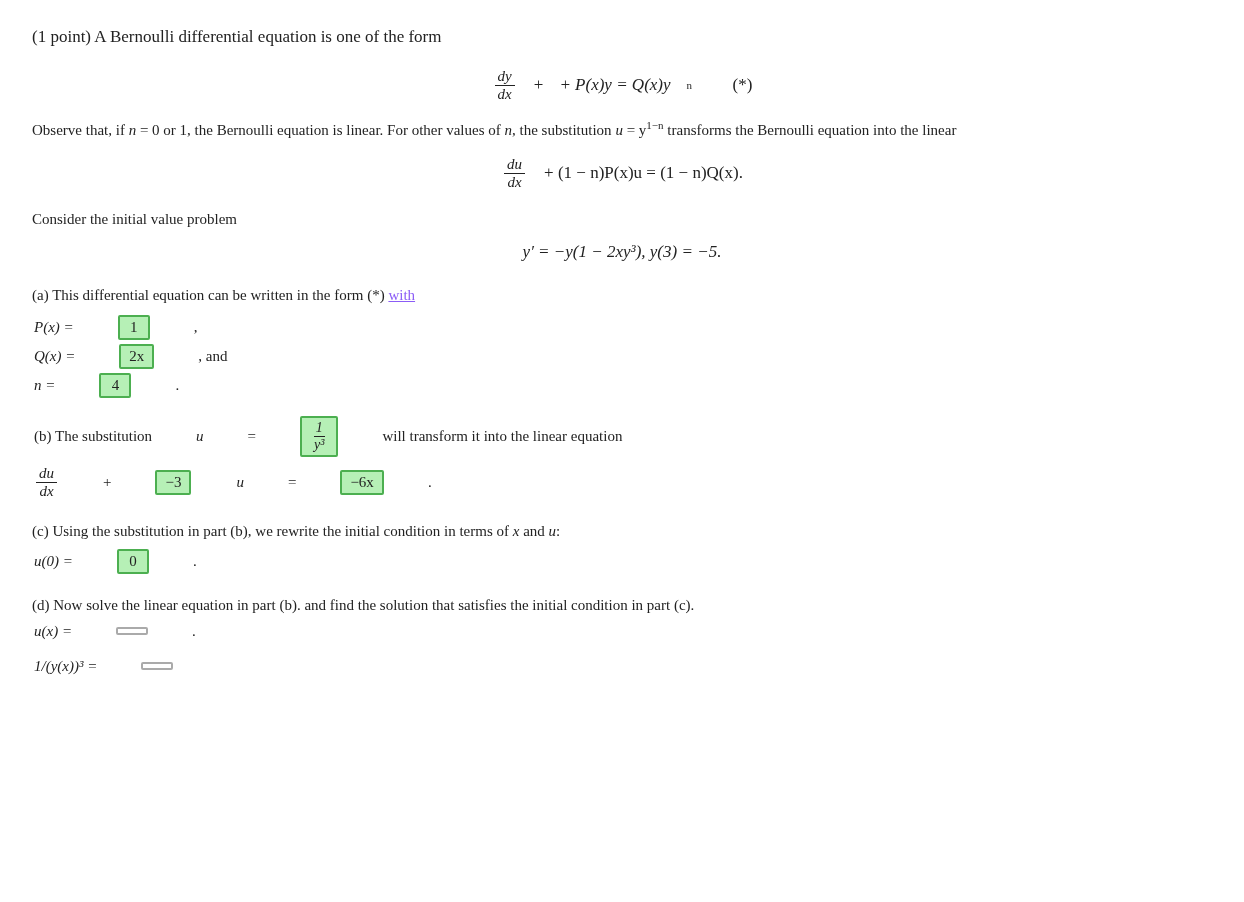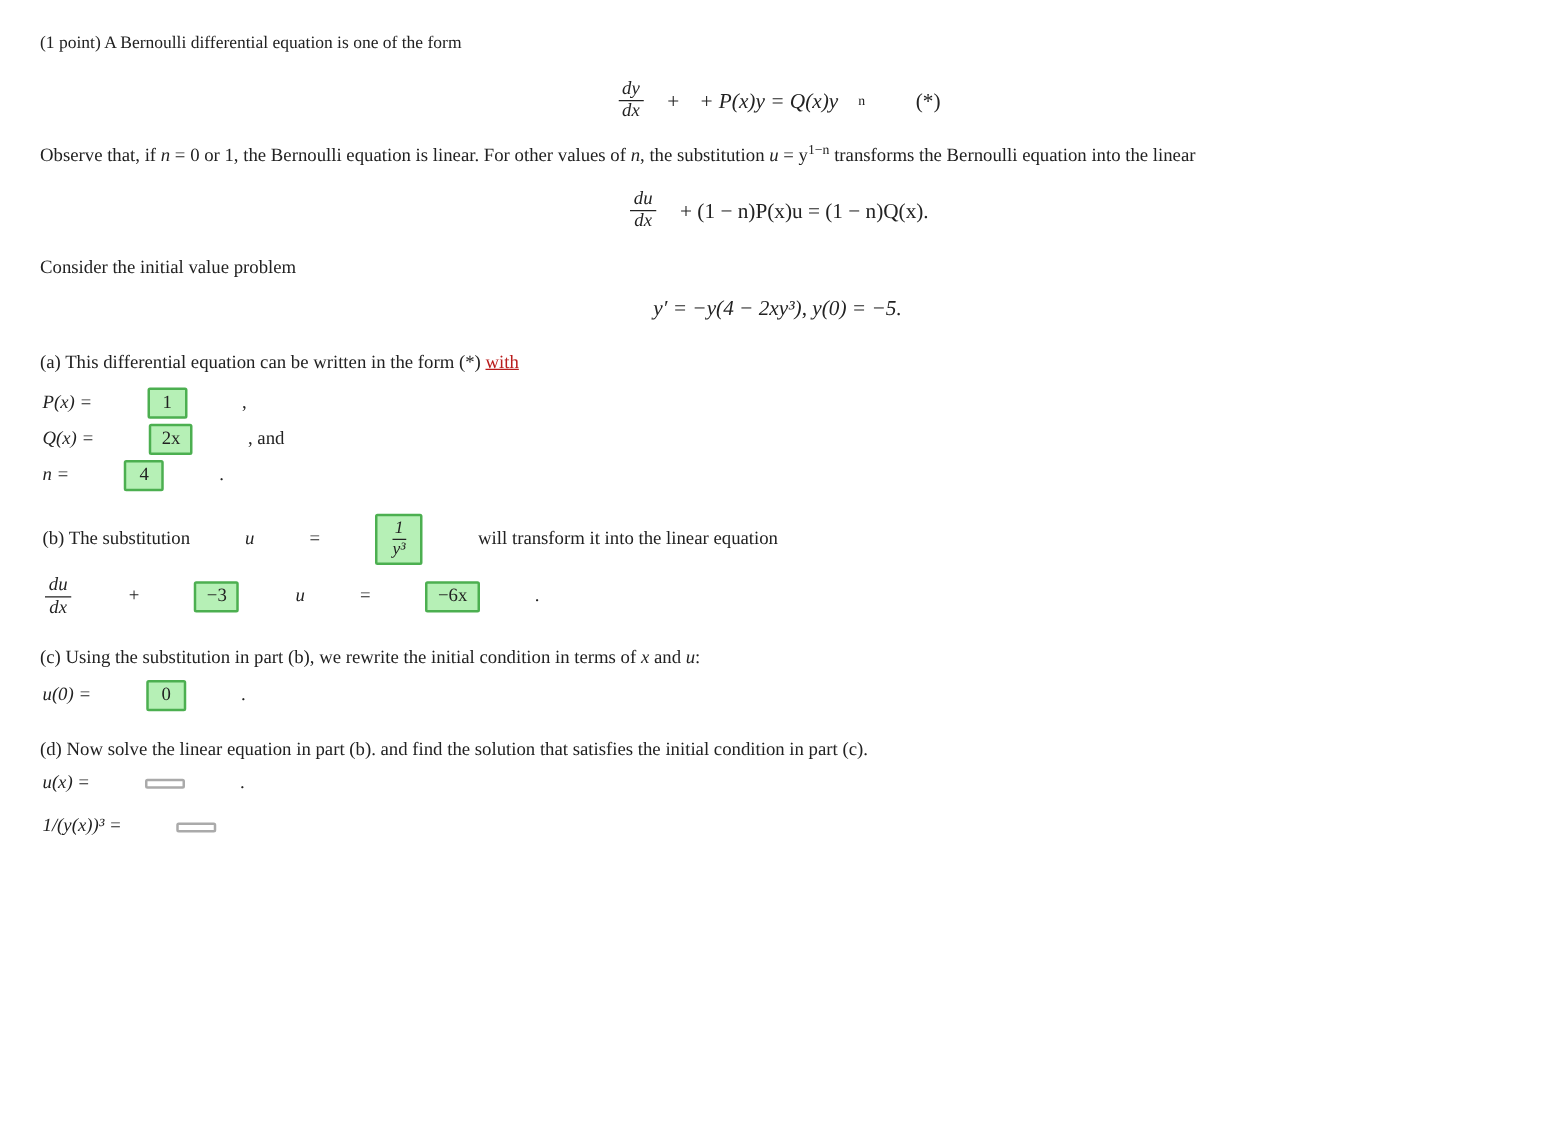--- a/index.html
+++ b/index.html
@@ -6,21 +6,21 @@
     body {
       background: #fff;
       font-family: Georgia, 'Times New Roman', serif;
       font-size: 16px;
       color: #222;
       padding: 24px 32px;
       width: 1244px;
       min-height: 902px;
     }
     .intro-text {
-      font-size: 14px;
+      font-size: 17px;
       margin-bottom: 18px;
       line-height: 1.5;
     }
     .observe-text {
       font-size: 15px;
       margin-bottom: 14px;
       line-height: 1.6;
     }
     .consider-text {
       font-size: 15px;
@@ -162,27 +162,27 @@
 </div>
 
 <div class="section" style="margin-top:20px;">
   <p class="consider-text">
     <span>Consider the initial value problem</span>
   </p>
 </div>
 
 <div class="center-block">
   <div class="center-math">
-    <span class="italic">y′ = −y(4 − 2xy³),   y(0) = −5.</span>
+    <span class="italic">y′ = −y(1 − 2xy³),   y(3) = −5.</span>
   </div>
 </div>
 
 <div class="section" style="margin-top:20px;">
   <p class="section-label">
-    <span>(a) This differential equation can be written in the form (*) </span><span style="color:#b91c1c; text-decoration:underline;">with</span>
+    <span>(a) This differential equation can be written in the form (*) </span><span style="color:#8b5cf6; text-decoration:underline;">with</span>
   </p>
   <div class="math-row" style="margin-top:6px;">
     <span class="italic">P(x) = </span>
     <span class="answer-box">1</span>
     <span>,</span>
   </div>
   <div class="math-row" style="margin-top:2px;">
     <span class="italic">Q(x) = </span>
     <span class="answer-box">2x</span>
     <span>, and</span>

